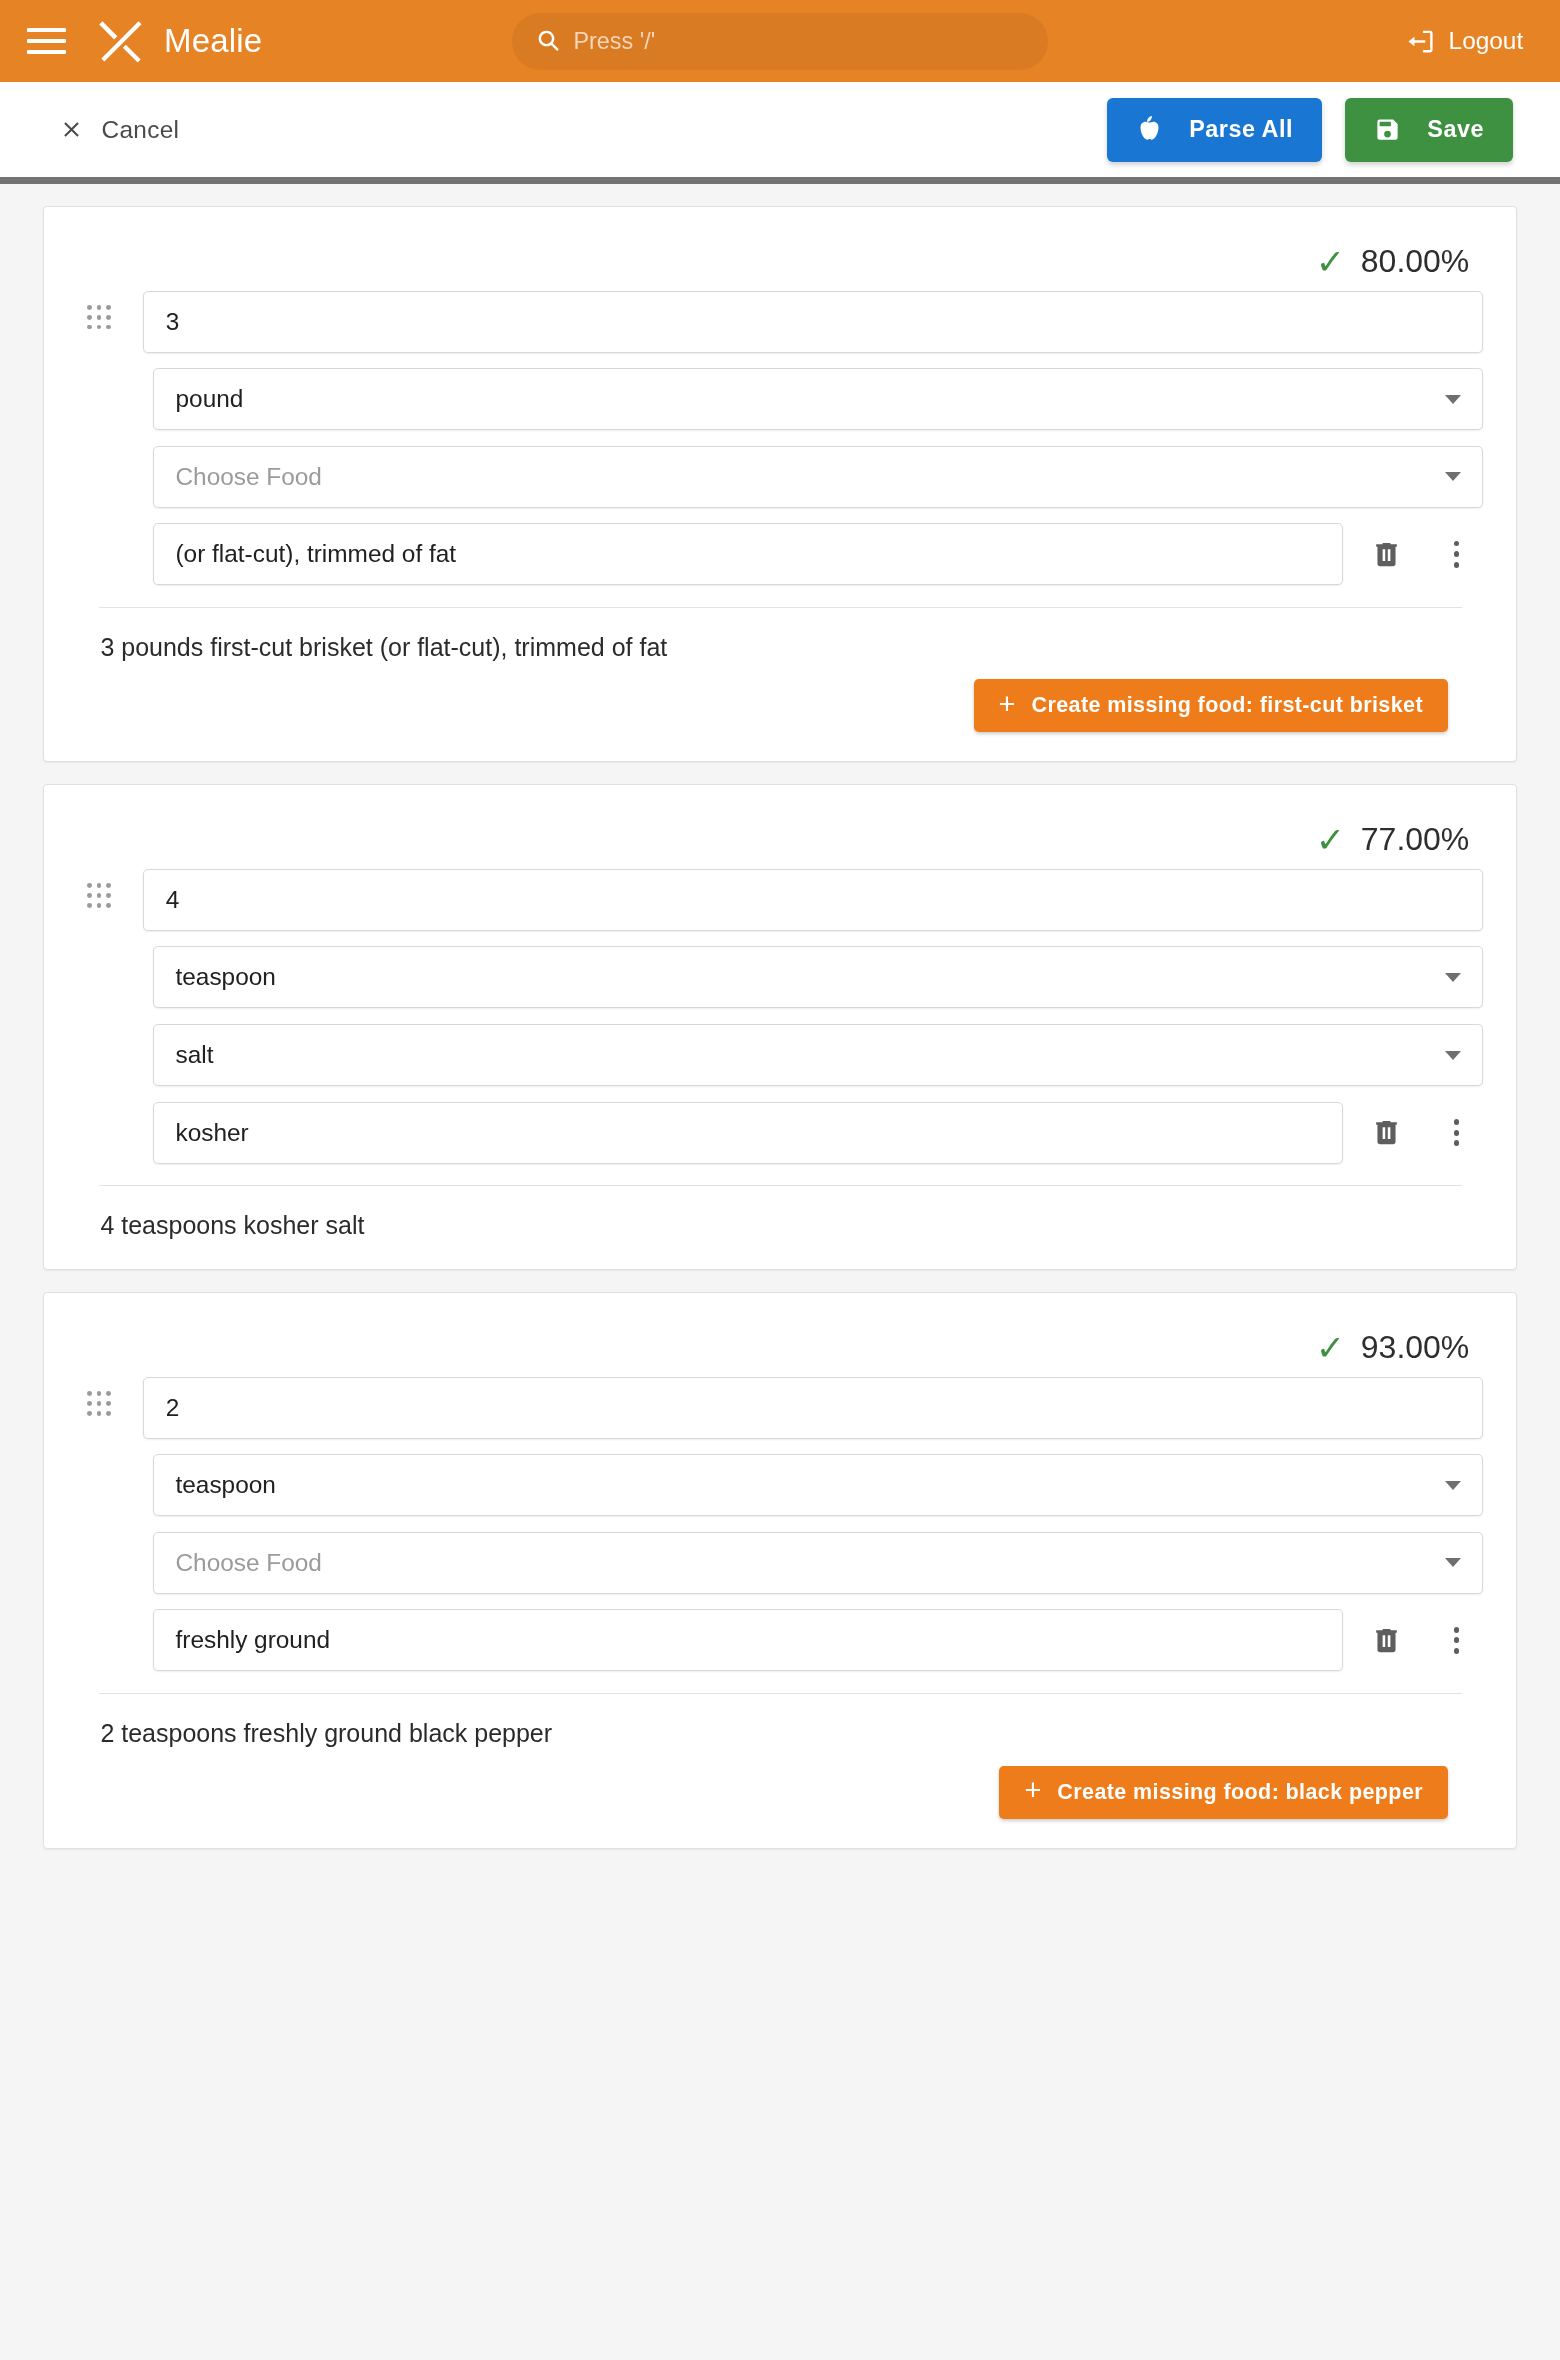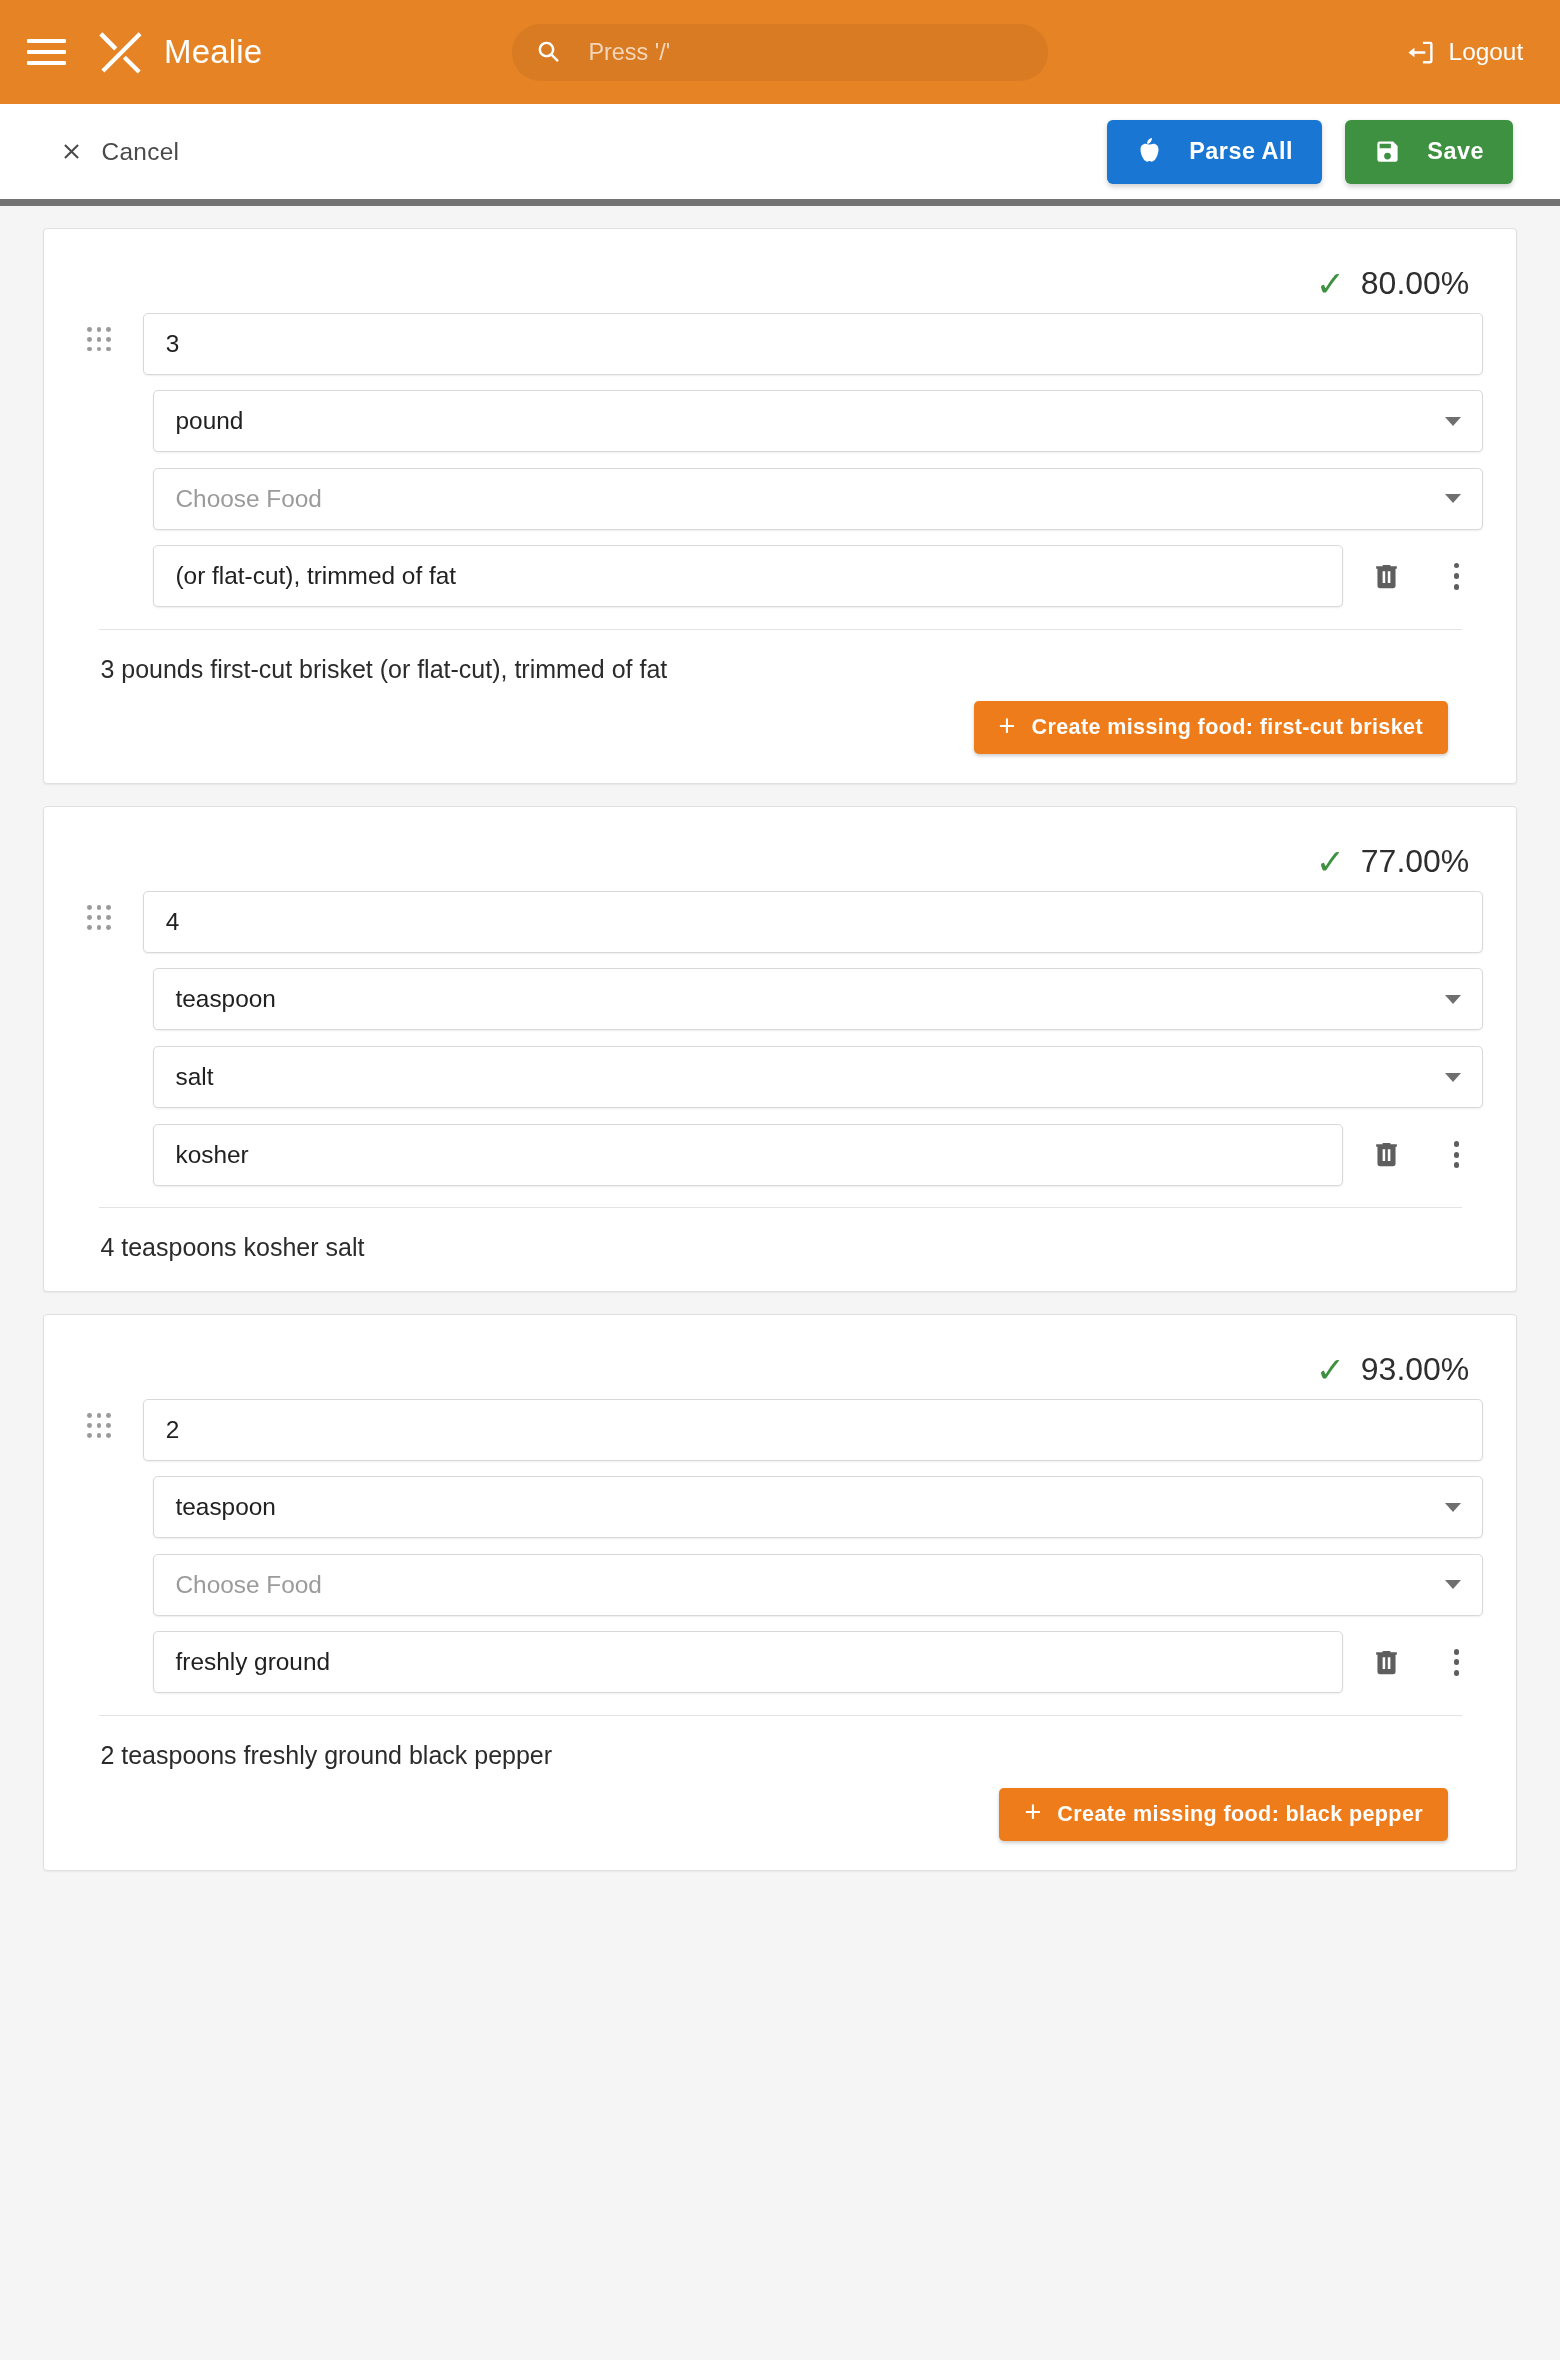--- a/index.html
+++ b/index.html
@@ -11,21 +11,21 @@
     -webkit-font-smoothing: antialiased;
   }
   body {
     width: 1560px;
     min-height: 2360px;
     position: relative;
   }
 
   
   .appbar {
-    height: 104px;
+    height: 82px;
     background: #e58325;
     display: flex;
     align-items: center;
     padding: 0 27px;
     color: #fff;
     position: relative;
   }
   .hamburger {
     width: 45px;
     height: 45px;
@@ -65,21 +65,21 @@
     transform: translateX(-50%);
     width: 536px;
   }
   .search-box {
     background: #d97b22;
     border-radius: 29px;
     height: 57px;
     display: flex;
     align-items: center;
     padding: 0 23.4px;
-    gap: 22px;
+    gap: 7px;
     cursor: text;
   }
   .search-box svg { flex: none; }
   .search-input {
     background: transparent;
     border: none;
     outline: none;
     color: #f7ddc4;
     font-size: 23.4px;
     font-family: "Liberation Sans", sans-serif;

